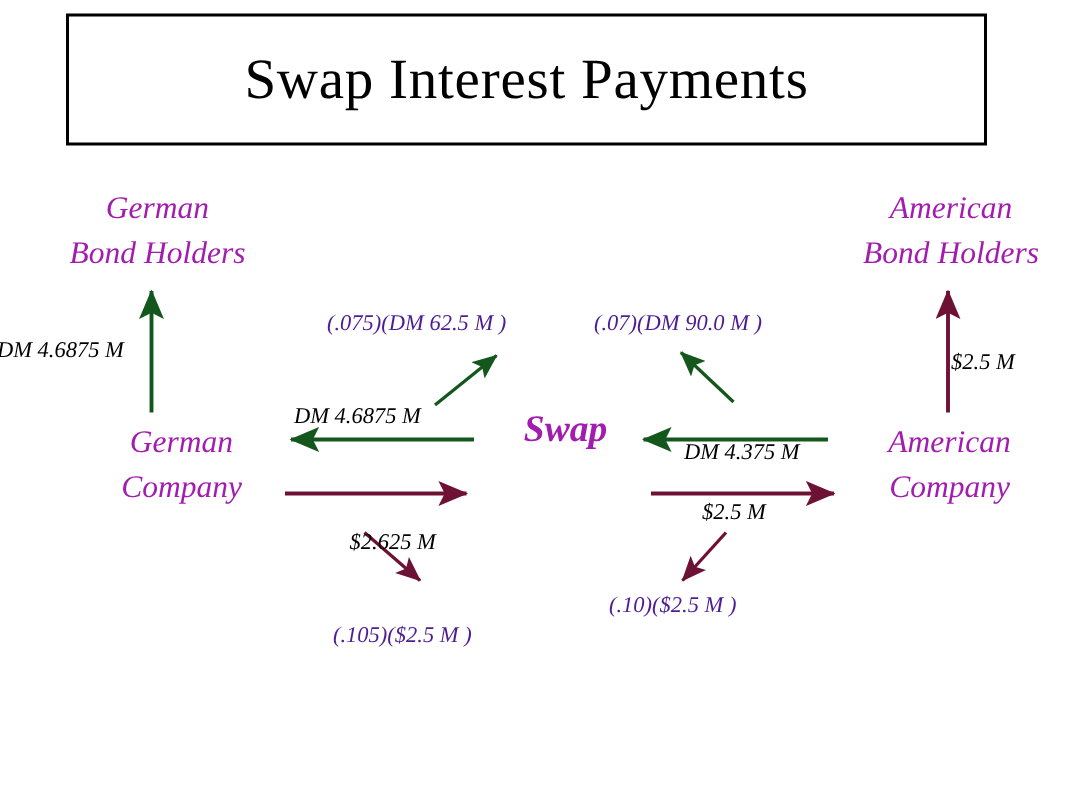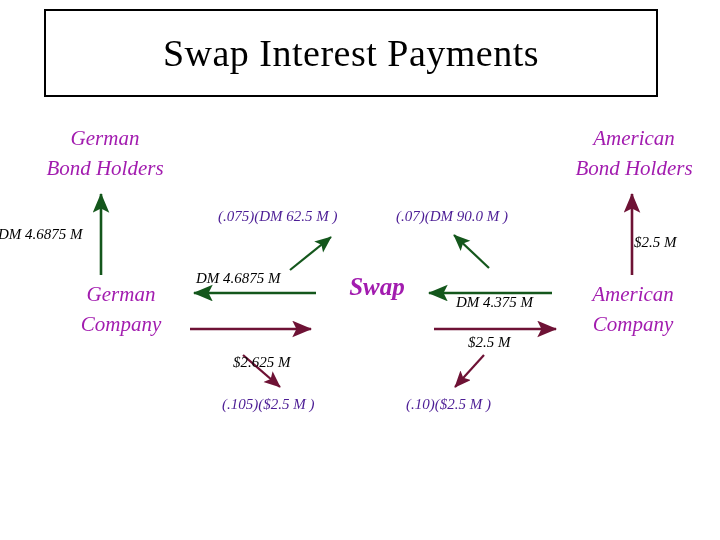--- a/index.html
+++ b/index.html
@@ -182,17 +182,17 @@
   <div class="lbl" style="left:456px; top:270px;margin-top:24px;">DM  4.375 M</div>
 
   <div class="lbl" style="left:205px; top:354px;margin-left:28px;">$2.625 M</div>
 
   <div class="lbl" style="left:468px; top:334px;">$2.5 M</div>
 
   <div class="ann" style="left:218px; top:208px;">(.075)(DM 62.5 M )</div>
 
   <div class="ann" style="left:396px; top:208px;">(.07)(DM 90.0 M )</div>
 
-  <div class="ann" style="left:222px; top:396px;text-align:right;">(.105)($2.5 M )</div>
+  <div class="ann" style="left:222px; top:416px;text-align:right;">(.105)($2.5 M )</div>
 
   <div class="ann" style="left:406px; top:396px;">(.10)($2.5 M )</div>
 
 </div>
 
 </body></html>

